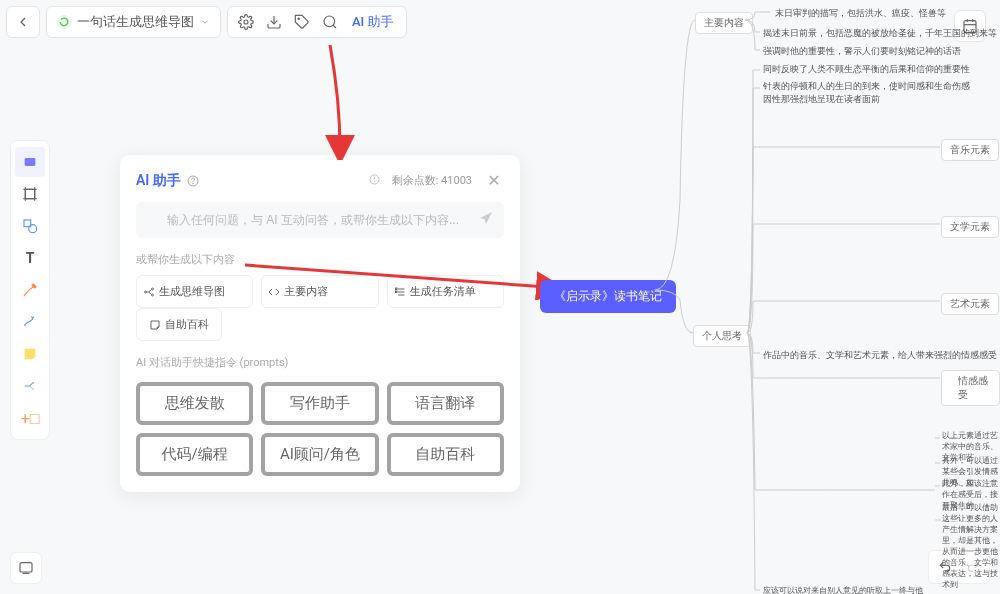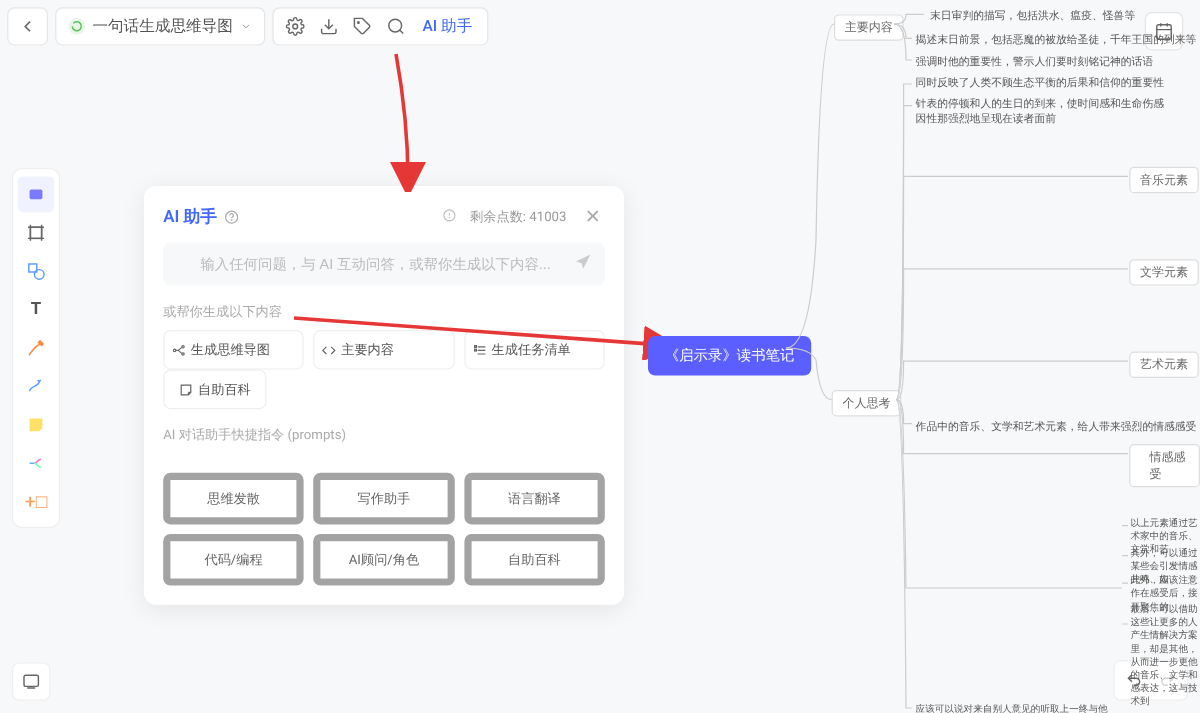--- a/index.html
+++ b/index.html
@@ -35,23 +35,23 @@
     .ai-close { cursor: pointer; color: #aaa; font-size: 16px; width: 20px; text-align: center; }
     .ai-input-wrap { background: #f7f8fa; border-radius: 6px; display: flex; align-items: center; padding: 8px 10px; margin-bottom: 14px; }
     .ai-input { flex: 1; border: none; background: transparent; font-size: 12px; color: #333; outline: none; margin-left: 21px; }
     .ai-input::placeholder { color: #bbb; }
     .ai-send { color: #bbb; cursor: pointer; }
     .ai-section-label { color: #aaa; font-size: 11px; margin-bottom: 8px; }
     .ai-grid3 { display: grid; grid-template-columns: repeat(3, 1fr); gap: 8px; margin-bottom: 0; }
     .ai-action { background: #fff; border: 1px solid #eee; border-radius: 6px; padding: 8px 6px; font-size: 11px; color: #555; display: flex; align-items: center; gap: 4px; cursor: pointer; justify-content: flex-start; }
     .ai-action.single { grid-column: span 1; width: fit-content; padding: 8px 12px; }
     .ai-single-row { margin-bottom: 14px; }
-    .ai-prompts { color: #aaa; font-size: 11px; margin-bottom: 24px; }
+    .ai-prompts { color: #aaa; font-size: 11px; margin-bottom: 12px; }
     .ai-prompt-grid { display: grid; grid-template-columns: repeat(3, 1fr); gap: 8px; }
-    .ai-prompt { background: #fff; border: 6px solid #a3a3a3; border-radius: 6px; padding: 8px; font-size: 11px; color: #666; text-align: center; cursor: pointer; }
+    .ai-prompt { background: #fff; border: 4px solid #a3a3a3; border-radius: 6px; padding: 8px; font-size: 15px; color: #666; text-align: center; cursor: pointer; }
     
     .mind-node { position: absolute; background: #5b5fff; color: #fff; padding: 8px 14px; border-radius: 6px; font-size: 12px; font-weight: 500; }
     
     .mm-chip { position: absolute; border: 1px solid #ddd; border-radius: 4px; background: #fff; padding: 3px 8px; font-size: 10px; color: #666; }
     .mm-text { position: absolute; font-size: 9px; color: #555; white-space: nowrap; }
     
     svg.arrow { position: absolute; pointer-events: none; }
     
     .ico-svg { width: 16px; height: 16px; }
   </style>

